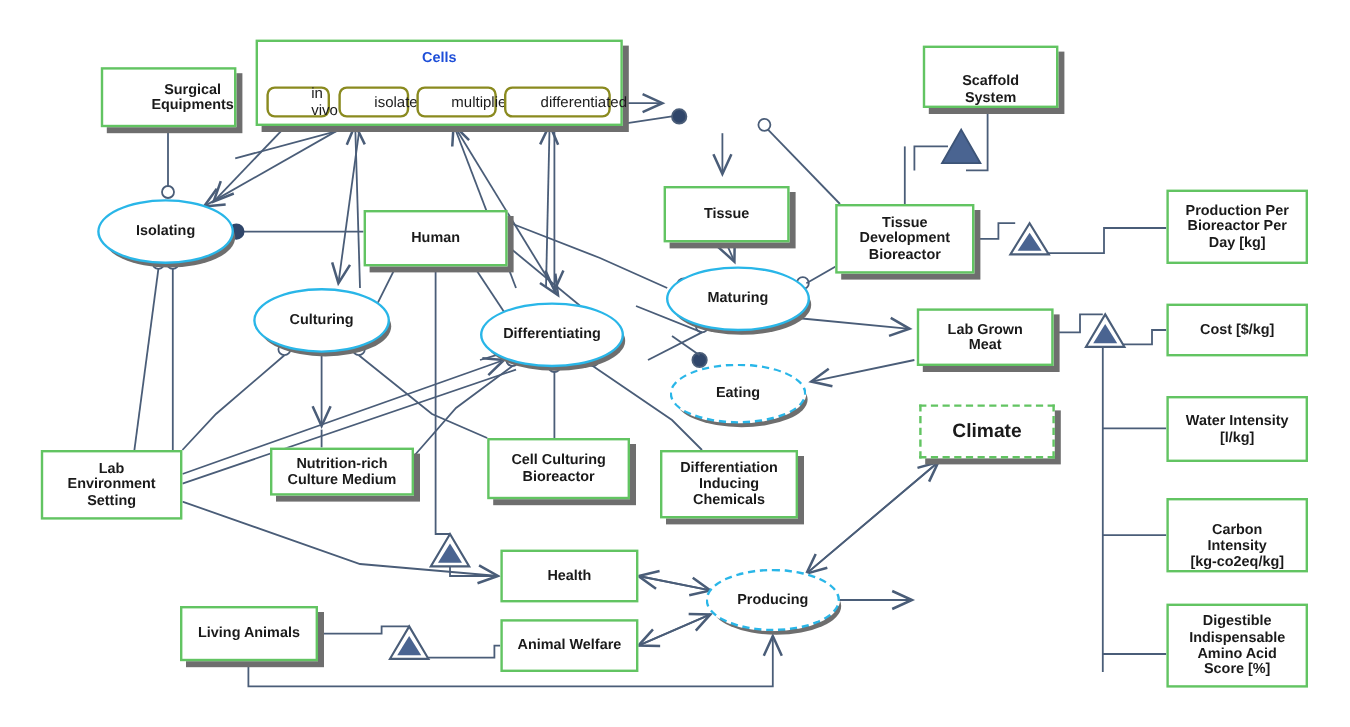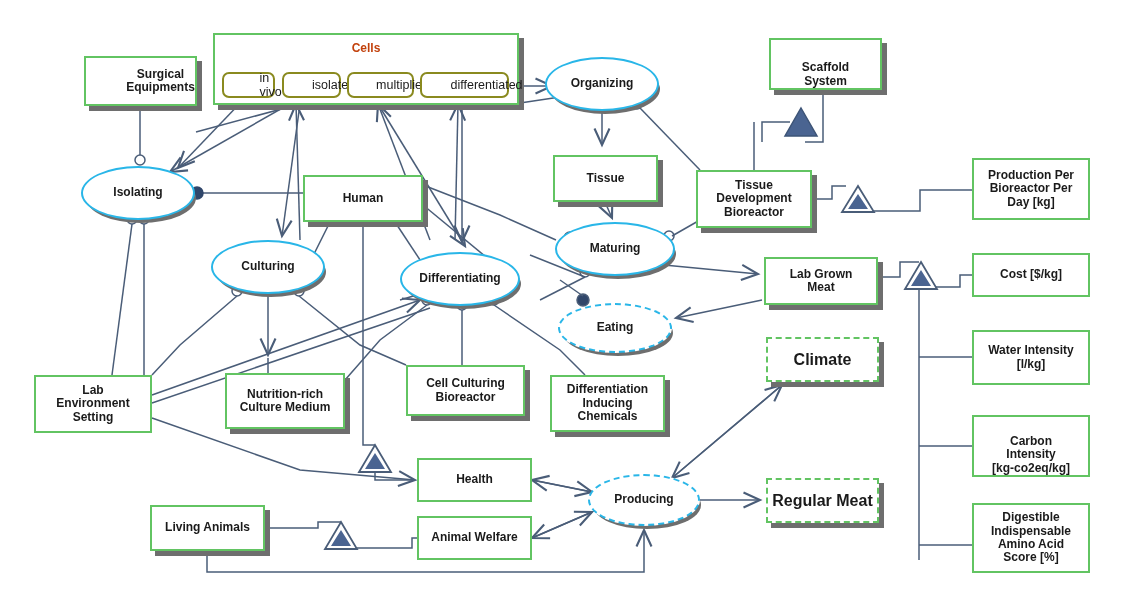--- a/index.html
+++ b/index.html
@@ -17,21 +17,21 @@
   .shadow{box-shadow:5px 5px 0 0 #6e6e6e;}
   .gbox.flat{box-shadow:none;}
   .gdash{background:#ffffff;border:2px dashed #62c462;color:#1a1a1a;font-weight:bold;font-size:16px;line-height:1.12;}
 
   
   .container{
     background:#ffffff;border:2px solid #62c462;box-shadow:5px 5px 0 0 #6e6e6e;
     display:block;
   }
   .container .ctitle{
-    text-align:center;font-weight:bold;font-size:12px;color:#c2410c;padding-top:6px;
+    text-align:center;font-weight:bold;font-size:12px;color:#1d4ed8;padding-top:6px;
   }
   .state{
     position:absolute;box-sizing:border-box;background:#ffffff;border:2px solid #8a8a1f;
     border-radius:7px;display:flex;align-items:center;justify-content:center;
     font-size:12.5px;font-weight:normal;color:#1a1a1a;padding-left:44px;
   }
 
   
   .ell{
     position:absolute;box-sizing:border-box;border-radius:50%;
@@ -196,67 +196,61 @@
   </div>
   <div class="node gbox shadow" style="left:696px;top:170px;width:116px;height:58px;">
     <span class="lbl">Tissue<br>Development<br>Bioreactor</span>
   </div>
   <div class="node gbox shadow" style="left:764px;top:257px;width:114px;height:48px;">
     <span class="lbl">Lab Grown<br>Meat</span>
   </div>
   <div class="node gbox flat" style="left:34px;top:375px;width:118px;height:58px;">
     <span class="lbl">Lab<br>Environment<br>Setting</span>
   </div>
-  <div class="node gbox shadow" style="left:225px;top:373px;width:120px;height:56px;">
+  <div class="node gbox shadow" style="left:225px;top:373px;width:120px;height:40px;">
     <span class="lbl">Nutrition-rich<br>Culture Medium</span>
   </div>
   <div class="node gbox shadow" style="left:406px;top:365px;width:119px;height:51px;">
     <span class="lbl">Cell Culturing<br>Bioreactor</span>
   </div>
   <div class="node gbox shadow" style="left:550px;top:375px;width:115px;height:57px;">
     <span class="lbl">Differentiation<br>Inducing<br>Chemicals</span>
   </div>
   <div class="node gbox shadow" style="left:150px;top:505px;width:115px;height:46px;">
     <span class="lbl">Living Animals</span>
   </div>
   <div class="node gbox flat" style="left:417px;top:458px;width:115px;height:44px;">
     <span class="lbl">Health</span>
   </div>
   <div class="node gbox flat" style="left:417px;top:516px;width:115px;height:44px;">
     <span class="lbl">Animal Welfare</span>
   </div>
   <div class="node gdash shadow" style="left:766px;top:337px;width:113px;height:45px;">
     <span class="lbl">Climate</span>
   </div>
-  <div class="node gdash shadow" style="left:766px;top:478px;width:113px;height:45px;">
-    <span class="lbl">Regular Meat</span>
-  </div>
 
   <div class="node gbox flat" style="left:972px;top:158px;width:118px;height:62px;">
     <span class="lbl">Production Per<br>Bioreactor Per<br>Day [kg]</span>
   </div>
   <div class="node gbox flat" style="left:972px;top:253px;width:118px;height:44px;">
     <span class="lbl">Cost [$/kg]</span>
   </div>
   <div class="node gbox flat" style="left:972px;top:330px;width:118px;height:55px;">
     <span class="lbl">Water Intensity<br>[l/kg]</span>
   </div>
   <div class="node gbox flat" style="left:972px;top:415px;width:118px;height:62px;align-items:flex-end;">
     <span class="lbl">Carbon<br>Intensity<br>[kg-co2eq/kg]</span>
   </div>
   <div class="node gbox flat" style="left:972px;top:503px;width:118px;height:70px;">
     <span class="lbl">Digestible<br>Indispensable<br>Amino Acid<br>Score [%]</span>
   </div>
 
   <div class="ell" style="left:81px;top:166px;width:114px;height:54px;">
     <span class="lbl">Isolating</span>
   </div>
-  <div class="ell" style="left:545px;top:57px;width:114px;height:54px;">
-    <span class="lbl">Organizing</span>
-  </div>
   <div class="ell" style="left:211px;top:240px;width:114px;height:54px;">
     <span class="lbl">Culturing</span>
   </div>
   <div class="ell" style="left:400px;top:252px;width:120px;height:54px;">
     <span class="lbl">Differentiating</span>
   </div>
   <div class="ell" style="left:555px;top:222px;width:120px;height:54px;">
     <span class="lbl">Maturing</span>
   </div>
   <div class="ell dashed" style="left:558px;top:303px;width:114px;height:50px;">

